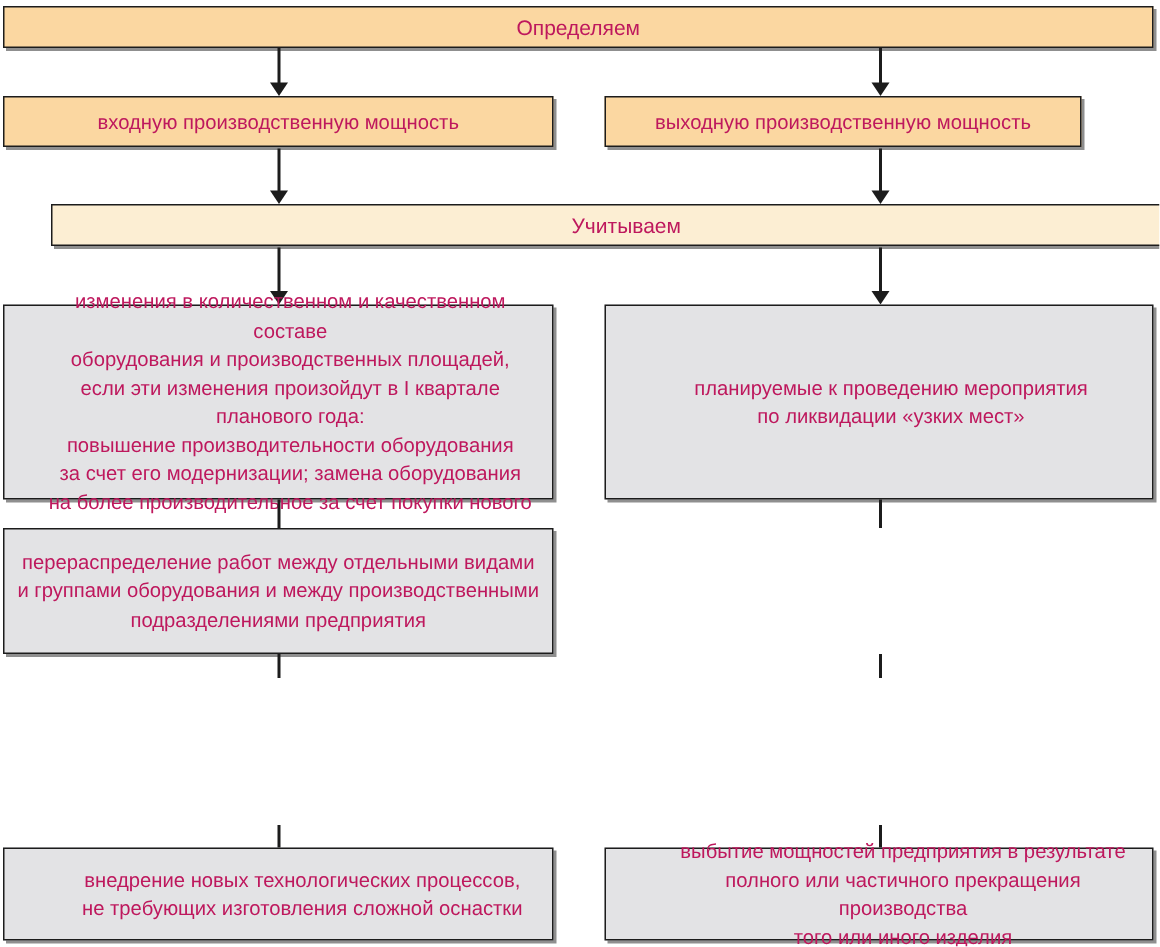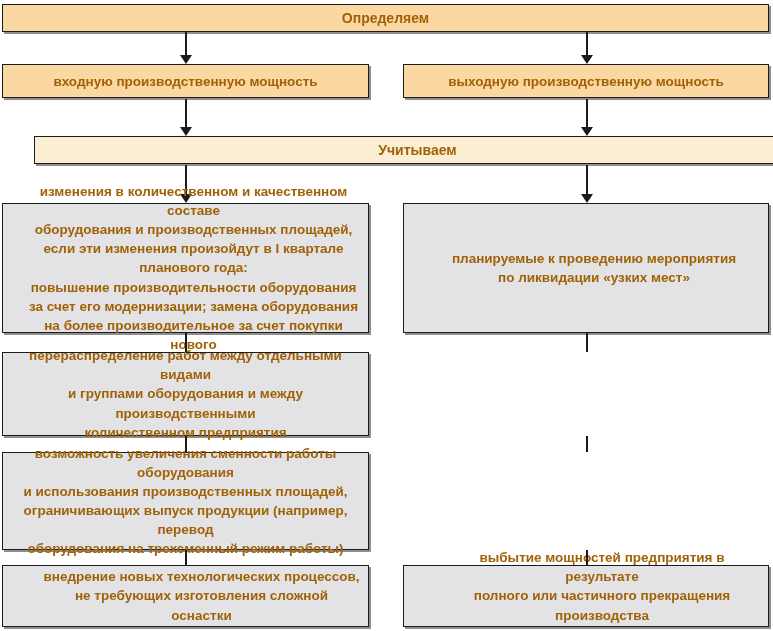--- a/index.html
+++ b/index.html
@@ -17,32 +17,32 @@
     background:#fff;
     overflow:hidden;
   }
   .node{
     position:absolute;
     box-sizing:border-box;
     border:1.5px solid var(--c-border);
     box-shadow:2px 2px 0 var(--c-shadow);
     display:flex;align-items:center;justify-content:center;
     text-align:center;
-    font-weight:bold;
-    color:#a16207;
+    font-weight:normal;
+    color:#be185d;
     white-space:pre-line;
   }
   .bar{background:var(--c-orange);font-size:14px;}
   .bar-cream{background:var(--c-cream);margin-left:32px;}
   .capacity{background:var(--c-orange);font-size:13.5px;text-align:right;}
   .gbox{background:var(--c-gray);font-size:13.5px;line-height:1.42;padding:2px 8px;}
 
   .bar-title{left:2px;top:4px;width:767px;height:28px;}
   .cap-left{left:2px;top:64px;width:367px;height:34px;}
-  .cap-right{left:403px;top:64px;width:366px;height:34px;}
+  .cap-right{left:403px;top:64px;width:318px;height:34px;}
   .bar-consider{left:2px;top:136px;width:767px;height:28px;}
 
   .gl{left:2px;width:367px;}
   .gr{left:403px;width:366px;}
   .r1{top:203px;height:130px;padding-left:24px;}
   .r2{top:352px;height:84px;}
   .r3{top:452px;height:98px;}
   .r4{top:565px;height:62px;padding-left:40px;}
 
   
@@ -106,25 +106,21 @@
   </div>
 
   <div class="node gbox gl r1">изменения в количественном и качественном составе
 оборудования и производственных площадей,
 если эти изменения произойдут в I квартале планового года:
 повышение производительности оборудования
 за счет его модернизации; замена оборудования
 на более производительное за счет покупки нового</div>
   <div class="node gbox gl r2">перераспределение работ между отдельными видами
 и группами оборудования и между производственными
-количественном предприятия</div>
-  <div class="node gbox gl r3">возможность увеличения сменности работы оборудования
-и использования производственных площадей,
-ограничивающих выпуск продукции (например, перевод
-оборудования на трехсменный режим работы)</div>
+подразделениями предприятия</div>
   <div class="node gbox gr r1">планируемые к проведению мероприятия
 по ликвидации «узких мест»</div>
 
   <div class="node gbox gl r4">внедрение новых технологических процессов,
 не требующих изготовления сложной оснастки</div>
   <div class="node gbox gr r4">выбытие мощностей предприятия в результате
 полного или частичного прекращения производства
 того или иного изделия</div>
 
   <div class="conn c-l cn1"></div>

